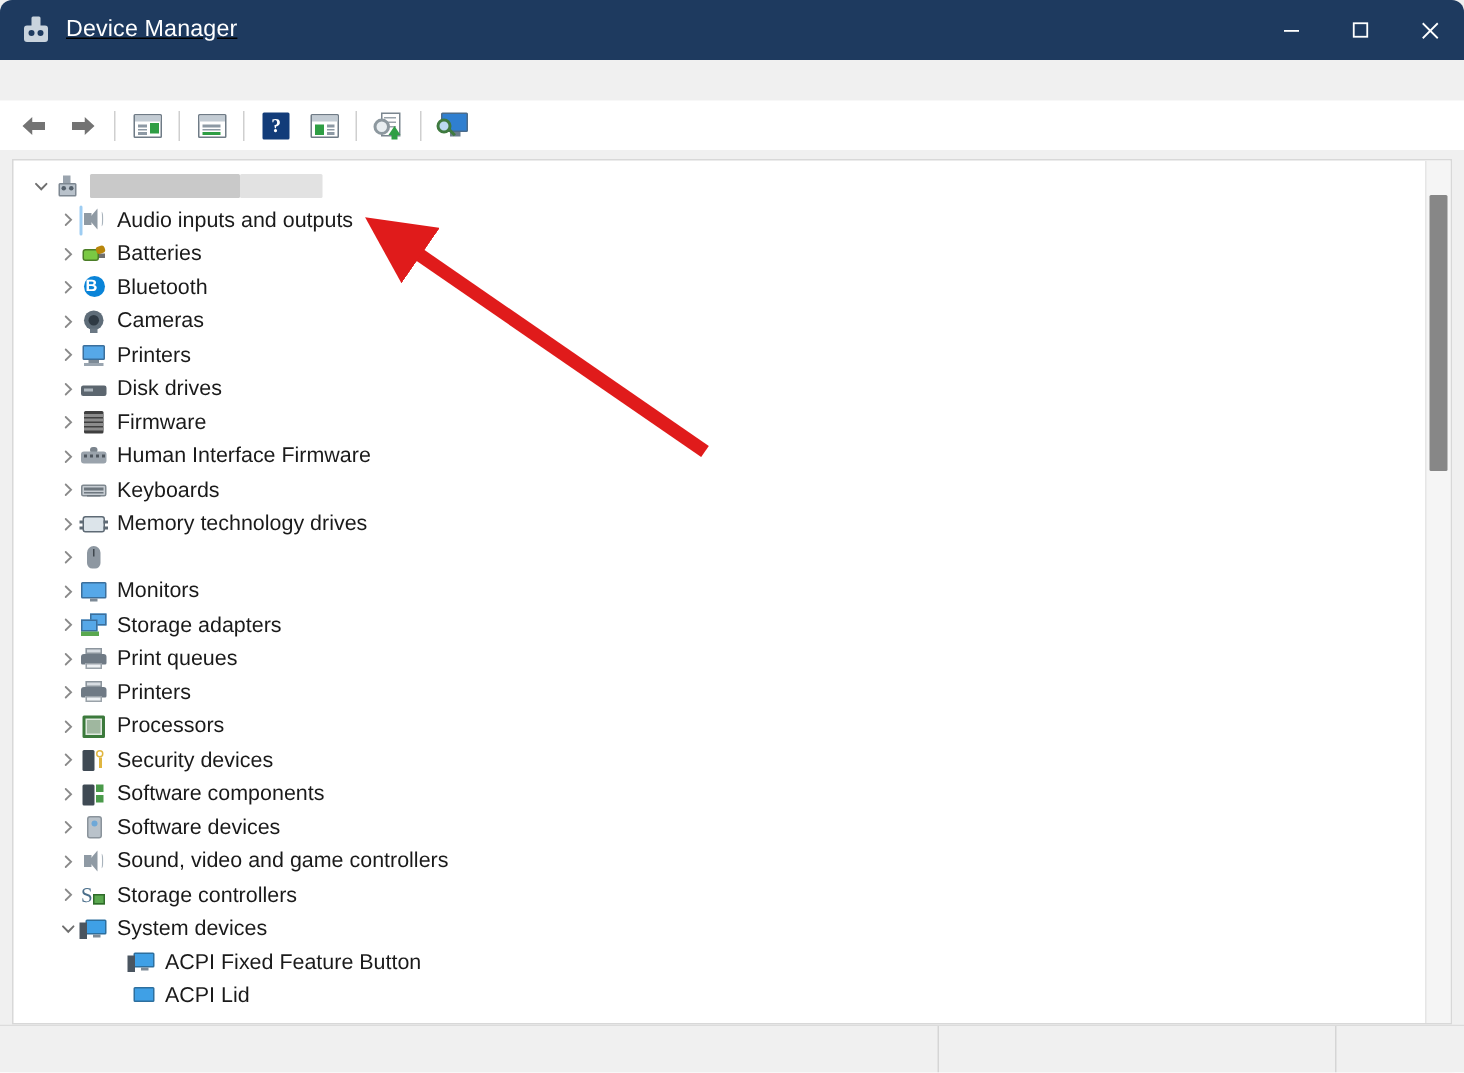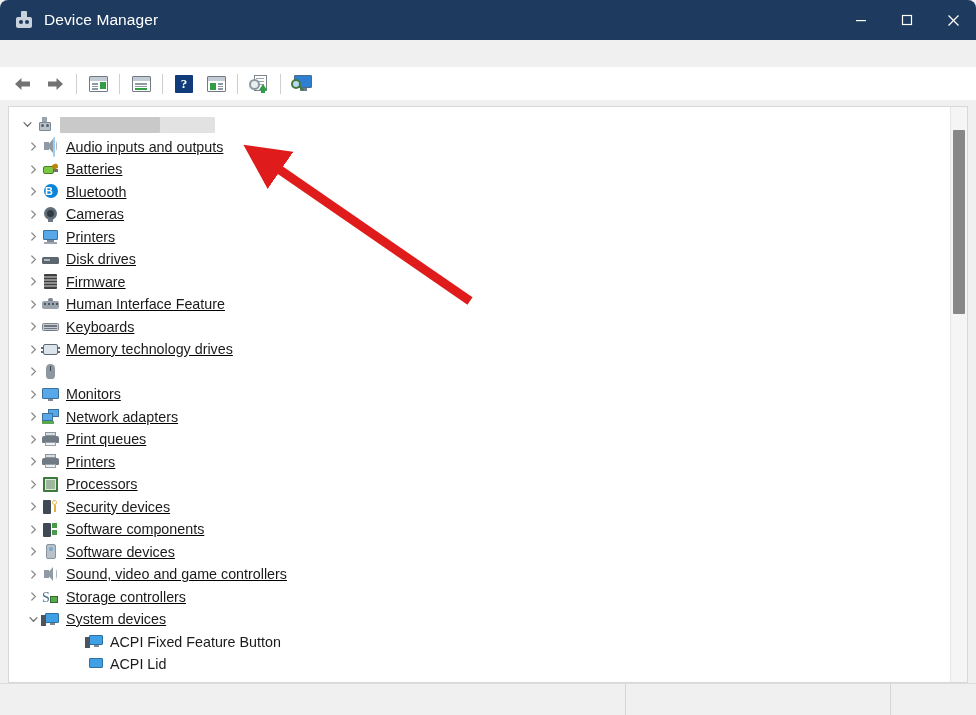--- a/index.html
+++ b/index.html
@@ -14,20 +14,21 @@
     box-sizing:border-box;
   }
 
   
   .titlebar{
     position:absolute;left:0;top:0;width:976px;height:40px;
     background:#1e3a5f;
     display:flex;align-items:center;
     border-top-left-radius:8px;border-top-right-radius:8px;
     overflow:hidden;
+    text-decoration:underline;
   }
   .title-icon{
     width:22px;height:22px;margin-left:13px;margin-right:9px;
     position:relative;flex:0 0 auto;
   }
   .title-icon .bodyrect{
     position:absolute;left:3px;top:8px;width:16px;height:11px;
     background:#c9d3dd;border-radius:2px;
   }
   .title-icon .neck{
@@ -125,21 +126,21 @@
     color:#8a8a8a;font-size:9px;flex:0 0 auto;
   }
   .chev svg{display:block;}
   .nicon{
     width:19px;height:17px;margin-right:6px;flex:0 0 auto;position:relative;
   }
   .nlabel{
     font-size:14.3px;color:#1a1a1a;line-height:22.5px;
   }
   .node.root{padding-left:10px;}
-  .node.lvl1{padding-left:16px;text-decoration:underline;}
+  .node.lvl1{padding-left:28px;}
   .node.lvl2{padding-left:60px;}
   .node.selected .selbox{
     position:absolute;left:44px;top:1px;height:20.5px;
     background:#cce8ff;border:1px solid #9ecdf2;box-sizing:border-box;
     border-radius:1px;z-index:0;
   }
   .node.selected .chev,.node.selected .nicon,.node.selected .nlabel{position:relative;z-index:1;}
 
   
   .redact{display:inline-block;height:16px;background:#c9c9c9;vertical-align:middle;border-radius:1px;}
@@ -502,21 +503,21 @@
             <div class="nicon">
               <div class="ic i-hid">
                 <div class="st"></div>
                 <div class="b"></div>
                 <div class="k1" style="left:3px"></div>
                 <div class="k1" style="left:7px"></div>
                 <div class="k1" style="left:11px"></div>
                 <div class="k1" style="left:15px"></div>
               </div>
             </div>
-            <div class="nlabel">Human Interface Feature</div>
+            <div class="nlabel">Human Interface Firmware</div>
           </div>
           <div class="node lvl1">
             <div class="chev">
               <svg width="9" height="9" viewBox="0 0 9 9">
                 <path d="M2.8 1 L6.4 4.5 L2.8 8" fill="none" stroke="#8a8a8a" stroke-width="1.2" stroke-linecap="round"></path>
               </svg>
             </div>
             <div class="nicon">
               <div class="ic i-kb">
                 <div class="bb"></div>
@@ -577,21 +578,21 @@
                 <path d="M2.8 1 L6.4 4.5 L2.8 8" fill="none" stroke="#8a8a8a" stroke-width="1.2" stroke-linecap="round"></path>
               </svg>
             </div>
             <div class="nicon">
               <div class="ic i-net">
                 <div class="s2"></div>
                 <div class="s1"></div>
                 <div class="base"></div>
               </div>
             </div>
-            <div class="nlabel">Network adapters</div>
+            <div class="nlabel">Storage adapters</div>
           </div>
           <div class="node lvl1">
             <div class="chev">
               <svg width="9" height="9" viewBox="0 0 9 9">
                 <path d="M2.8 1 L6.4 4.5 L2.8 8" fill="none" stroke="#8a8a8a" stroke-width="1.2" stroke-linecap="round"></path>
               </svg>
             </div>
             <div class="nicon">
               <div class="ic i-print">
                 <div class="p"></div>

